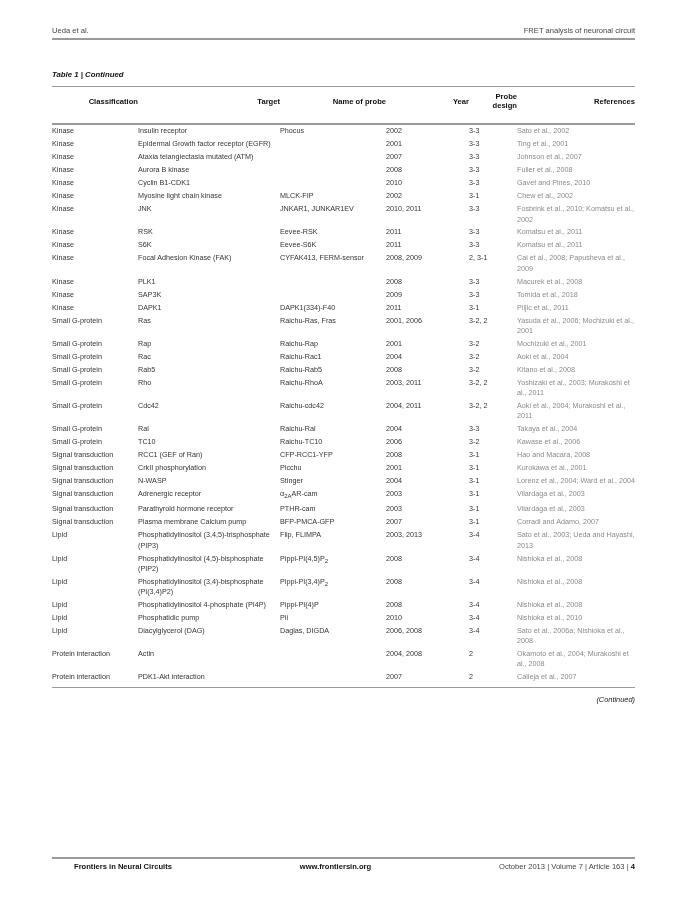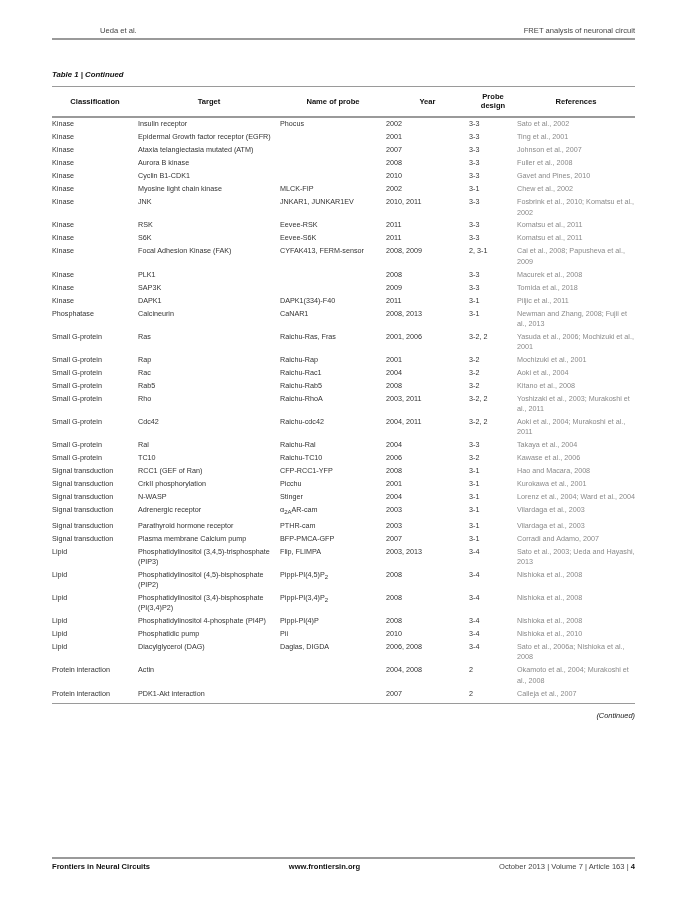--- a/index.html
+++ b/index.html
@@ -1,40 +1,40 @@
 <!DOCTYPE html>
 <html><head>
 <meta charset="utf-8">
 <style>
   html, body { margin: 0; padding: 0; background: #ffffff; }
   body { width: 687px; height: 900px; position: relative; overflow: hidden;
          font-family: "Liberation Sans", sans-serif; color: #222; }
   .running-head { position: absolute; left: 52px; right: 52px; top: 26px;
-                  display: flex; justify-content: space-between; font-size: 7.6px; color: #444; margin-left: 48px; }
+                  display: flex; justify-content: space-between; font-size: 7.6px; color: #444; }
   .head-rule { position: absolute; left: 52px; right: 52px; top: 38px; height: 2px; background: #9a9a9a; }
   .table-title { position: absolute; left: 52px; top: 70px; font-size: 7.8px; font-weight: bold; color: #111; font-style: italic; }
   .table-wrap { position: absolute; left: 52px; top: 86px; width: 583px; }
   .rule-top { height: 1px; background: #9a9a9a; }
   .rule-bot { height: 1px; background: #9a9a9a; margin-top: 3px; }
   table { border-collapse: collapse; width: 100%; table-layout: fixed; }
-  th { font-size: 7.6px; font-weight: bold; color: #111; text-align: center; padding: 5px 0 6px 0; }
+  th { font-size: 7.6px; font-weight: bold; color: #111; text-align: right; padding: 5px 0 13px 0; }
   td { font-size: 7.2px; color: #333; text-align: left; vertical-align: top;
        padding: 1.4px 0 1.4px 0; line-height: 10.2px; }
   td.ref { color: #8a8a8a; }
   .col-class { width: 86px; }
   .col-target { width: 142px; }
   .col-probe { width: 106px; }
   .col-year { width: 83px; }
   .col-design { width: 48px; }
   .col-ref { width: 118px; }
   .continued { text-align: right; font-size: 7.4px; font-style: italic; color: #222; margin-top: 7px; }
   .foot-rule { position: absolute; left: 52px; right: 52px; top: 857px; height: 2px; background: #9a9a9a; }
   .footer { position: absolute; left: 52px; right: 52px; top: 862px; font-size: 7.6px;
             display: flex; justify-content: space-between; }
-  .footer .journal { font-weight: bold; color: #111; }
+  .footer .journal { font-weight: bold; color: #111; margin-left: 22px; }
   .footer .site { font-weight: bold; color: #111; }
   .footer .issue { color: #444; }
   .footer .issue b { color: #111; }
 </style>
 </head>
 <body>
 
 <div class="running-head">
   <span>Ueda et al.</span>
   <span>FRET analysis of neuronal circuit</span>
@@ -163,28 +163,20 @@
         </tr>
         <tr>
           <td>Kinase</td>
           <td>DAPK1</td>
           <td>DAPK1(334)-F40</td>
           <td>2011</td>
           <td>3-1</td>
           <td class="ref">Piljic et al., 2011</td>
         </tr>
         <tr>
-          <td>Phosphatase</td>
-          <td>Calcineurin</td>
-          <td>CaNAR1</td>
-          <td>2008, 2013</td>
-          <td>3-1</td>
-          <td class="ref">Newman and Zhang, 2008; Fujii et al., 2013</td>
-        </tr>
-        <tr>
           <td>Small G-protein</td>
           <td>Ras</td>
           <td>Raichu-Ras, Fras</td>
           <td>2001, 2006</td>
           <td>3-2, 2</td>
           <td class="ref">Yasuda et al., 2006; Mochizuki et al., 2001</td>
         </tr>
         <tr>
           <td>Small G-protein</td>
           <td>Rap</td>

